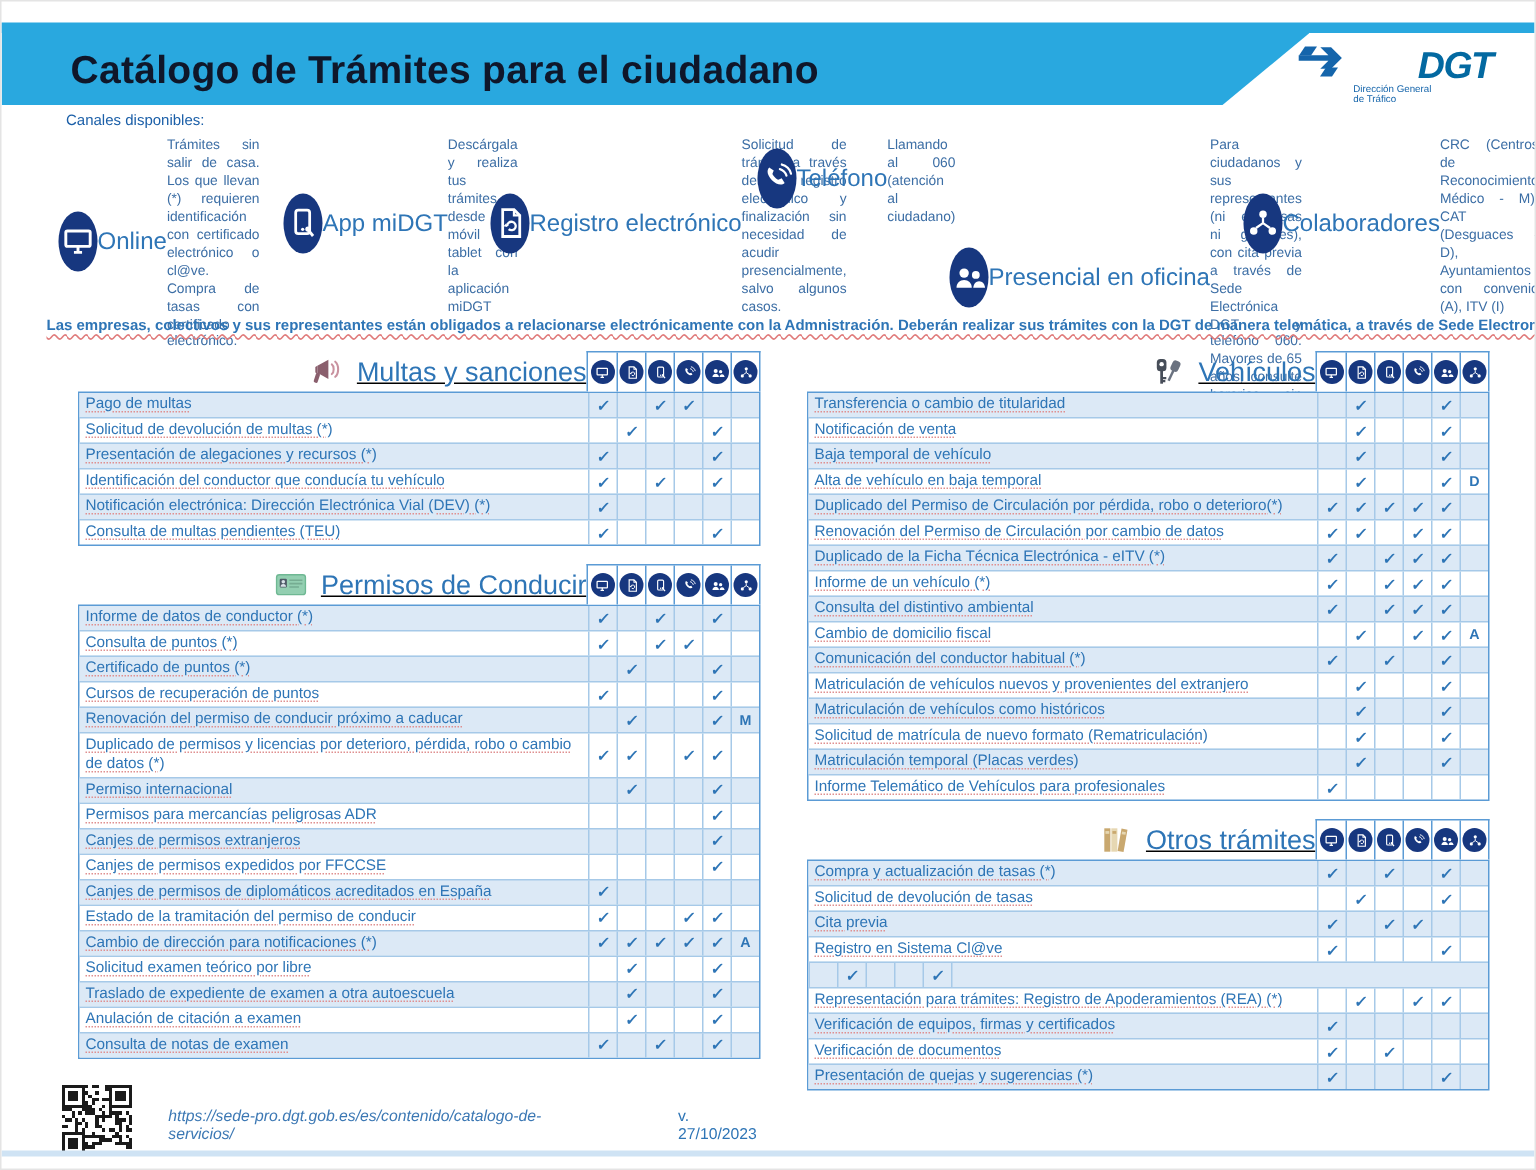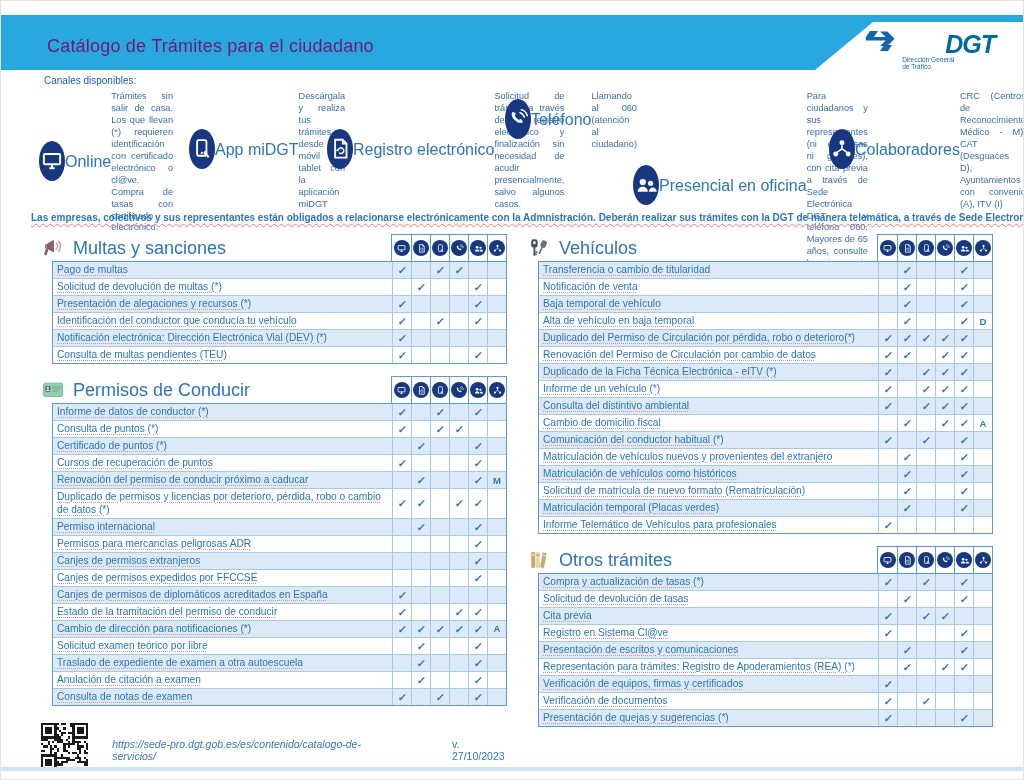--- a/index.html
+++ b/index.html
@@ -3,21 +3,21 @@
 <meta charset="utf-8">
 <style>
   html,body{margin:0;padding:0;background:#fff;}
   .page{position:relative;width:1024px;height:780px;background:#fff;overflow:hidden;
         font-family:"Liberation Sans",sans-serif;border:1px solid #e4e4e4;box-sizing:border-box;}
   
   .top-strip{position:absolute;left:0;top:14px;width:100%;height:7px;background:#29a8df;}
   .banner{position:absolute;left:0;top:21px;width:872px;height:48px;background:#29a8df;
           clip-path:polygon(0 0,100% 0,calc(100% - 58px) 100%,0 100%);
           display:flex;align-items:center;padding-left:46px;box-sizing:border-box;}
-  .banner-title{color:#701a75;font-size:18px;letter-spacing:.2px;font-weight:400;}
+  .banner-title{color:#0f172a;font-size:26px;letter-spacing:.2px;font-weight:700;}
   .logo{position:absolute;right:28px;top:26px;display:flex;flex-direction:column;align-items:flex-start;}
   .logo-row{display:flex;align-items:flex-end;gap:3px;}
   .logo-mark{width:34px;height:28px;}
   .logo-dgt{color:#0369a1;font-size:25px;font-weight:bold;font-style:italic;line-height:.9;letter-spacing:-1px;margin-left:44px;}
   .logo-sub{color:#1565ab;font-size:6.5px;line-height:1.15;margin-left:38px;margin-top:1px;}
   .canales{position:absolute;left:16px;top:74px;font-size:10px;color:#1b5fa8;margin-left:27px;}
   
   .channels{position:absolute;left:30px;top:87px;width:964px;display:flex;align-items:flex-start;}
   .chan{display:flex;flex-direction:row;align-items:center;box-sizing:border-box;padding:0 8px;}
   .chan-icon{width:40px;height:40px;border-radius:50%;background:#17377f;display:flex;
@@ -26,21 +26,21 @@
   .chan-title{color:#2e75b6;font-size:16px;margin-top:2px;white-space:nowrap;}
   .chan-desc{color:#3c6ea5;font-size:9.2px;line-height:1.3;text-align:justify;margin-top:3px;}
   
   .notice{position:absolute;left:30px;top:211px;width:964px;font-size:10px;font-weight:600;color:#2e75b6;
           text-decoration:underline;text-decoration-style:wavy;text-decoration-color:#e07b7b;
           text-decoration-thickness:1px;text-underline-offset:2px;white-space:nowrap;}
   
   .cols{position:absolute;left:40px;top:230px;width:952px;display:flex;gap:20px;}
   .col{width:466px;display:flex;flex-direction:column;}
   .section{margin-bottom:9px;}
-  .sec-head{display:flex;align-items:flex-end;justify-content:space-between;height:30px;}
+  .sec-head{display:flex;align-items:flex-end;justify-content:flex-end;height:30px;text-decoration:underline;}
   .sec-title-wrap{display:flex;align-items:center;gap:8px;padding-bottom:2px;}
   .sec-icon svg{width:24px;height:22px;display:block;}
   .sec-title{color:#2e75b6;font-size:18px;}
   .hdr-icons{display:flex;border:1px solid #5b9bd5;border-bottom:none;background:#fff;}
   .hdr-cell{width:19px;height:26px;display:flex;align-items:center;justify-content:center;
             border-left:1px solid #5b9bd5;box-sizing:border-box;}
   .hdr-cell:first-child{border-left:none;}
   .mini-circ{width:16px;height:16px;border-radius:50%;background:#17377f;display:flex;
              align-items:center;justify-content:center;}
   .mini-circ svg{width:11px;height:11px;}
@@ -1209,21 +1209,20 @@
               </span>
               <span class="tmark"></span>
               <span class="tmark"></span>
               <span class="tmark"></span>
               <span class="tmark">
                 <span class="chk">✓</span>
               </span>
               <span class="tmark"></span>
             </div>
             <div class="trow alt">
-              <span class="tlabel">Presentación de escritos y comunicaciones</span>
               <span class="tmark"></span>
               <span class="tmark">
                 <span class="chk">✓</span>
               </span>
               <span class="tmark"></span>
               <span class="tmark"></span>
               <span class="tmark">
                 <span class="chk">✓</span>
               </span>
               <span class="tmark"></span>

